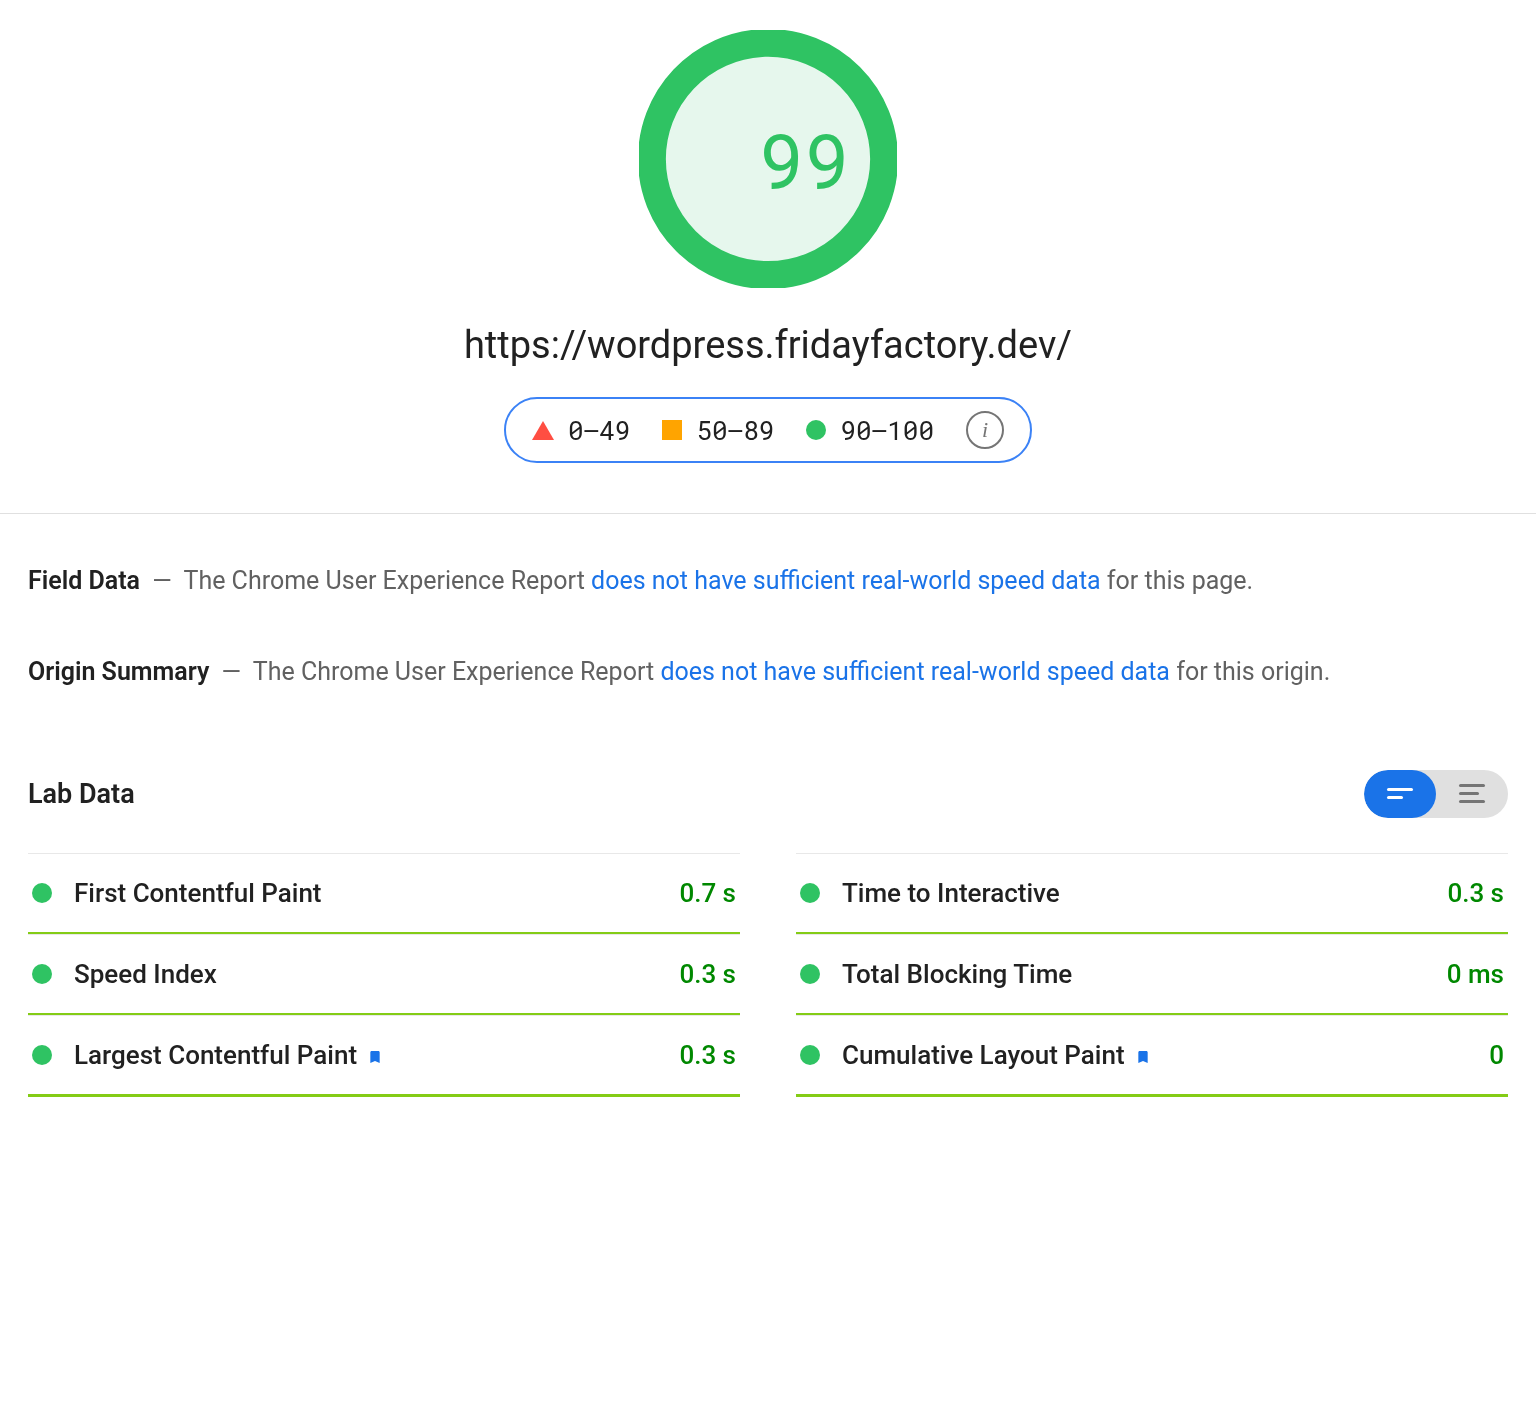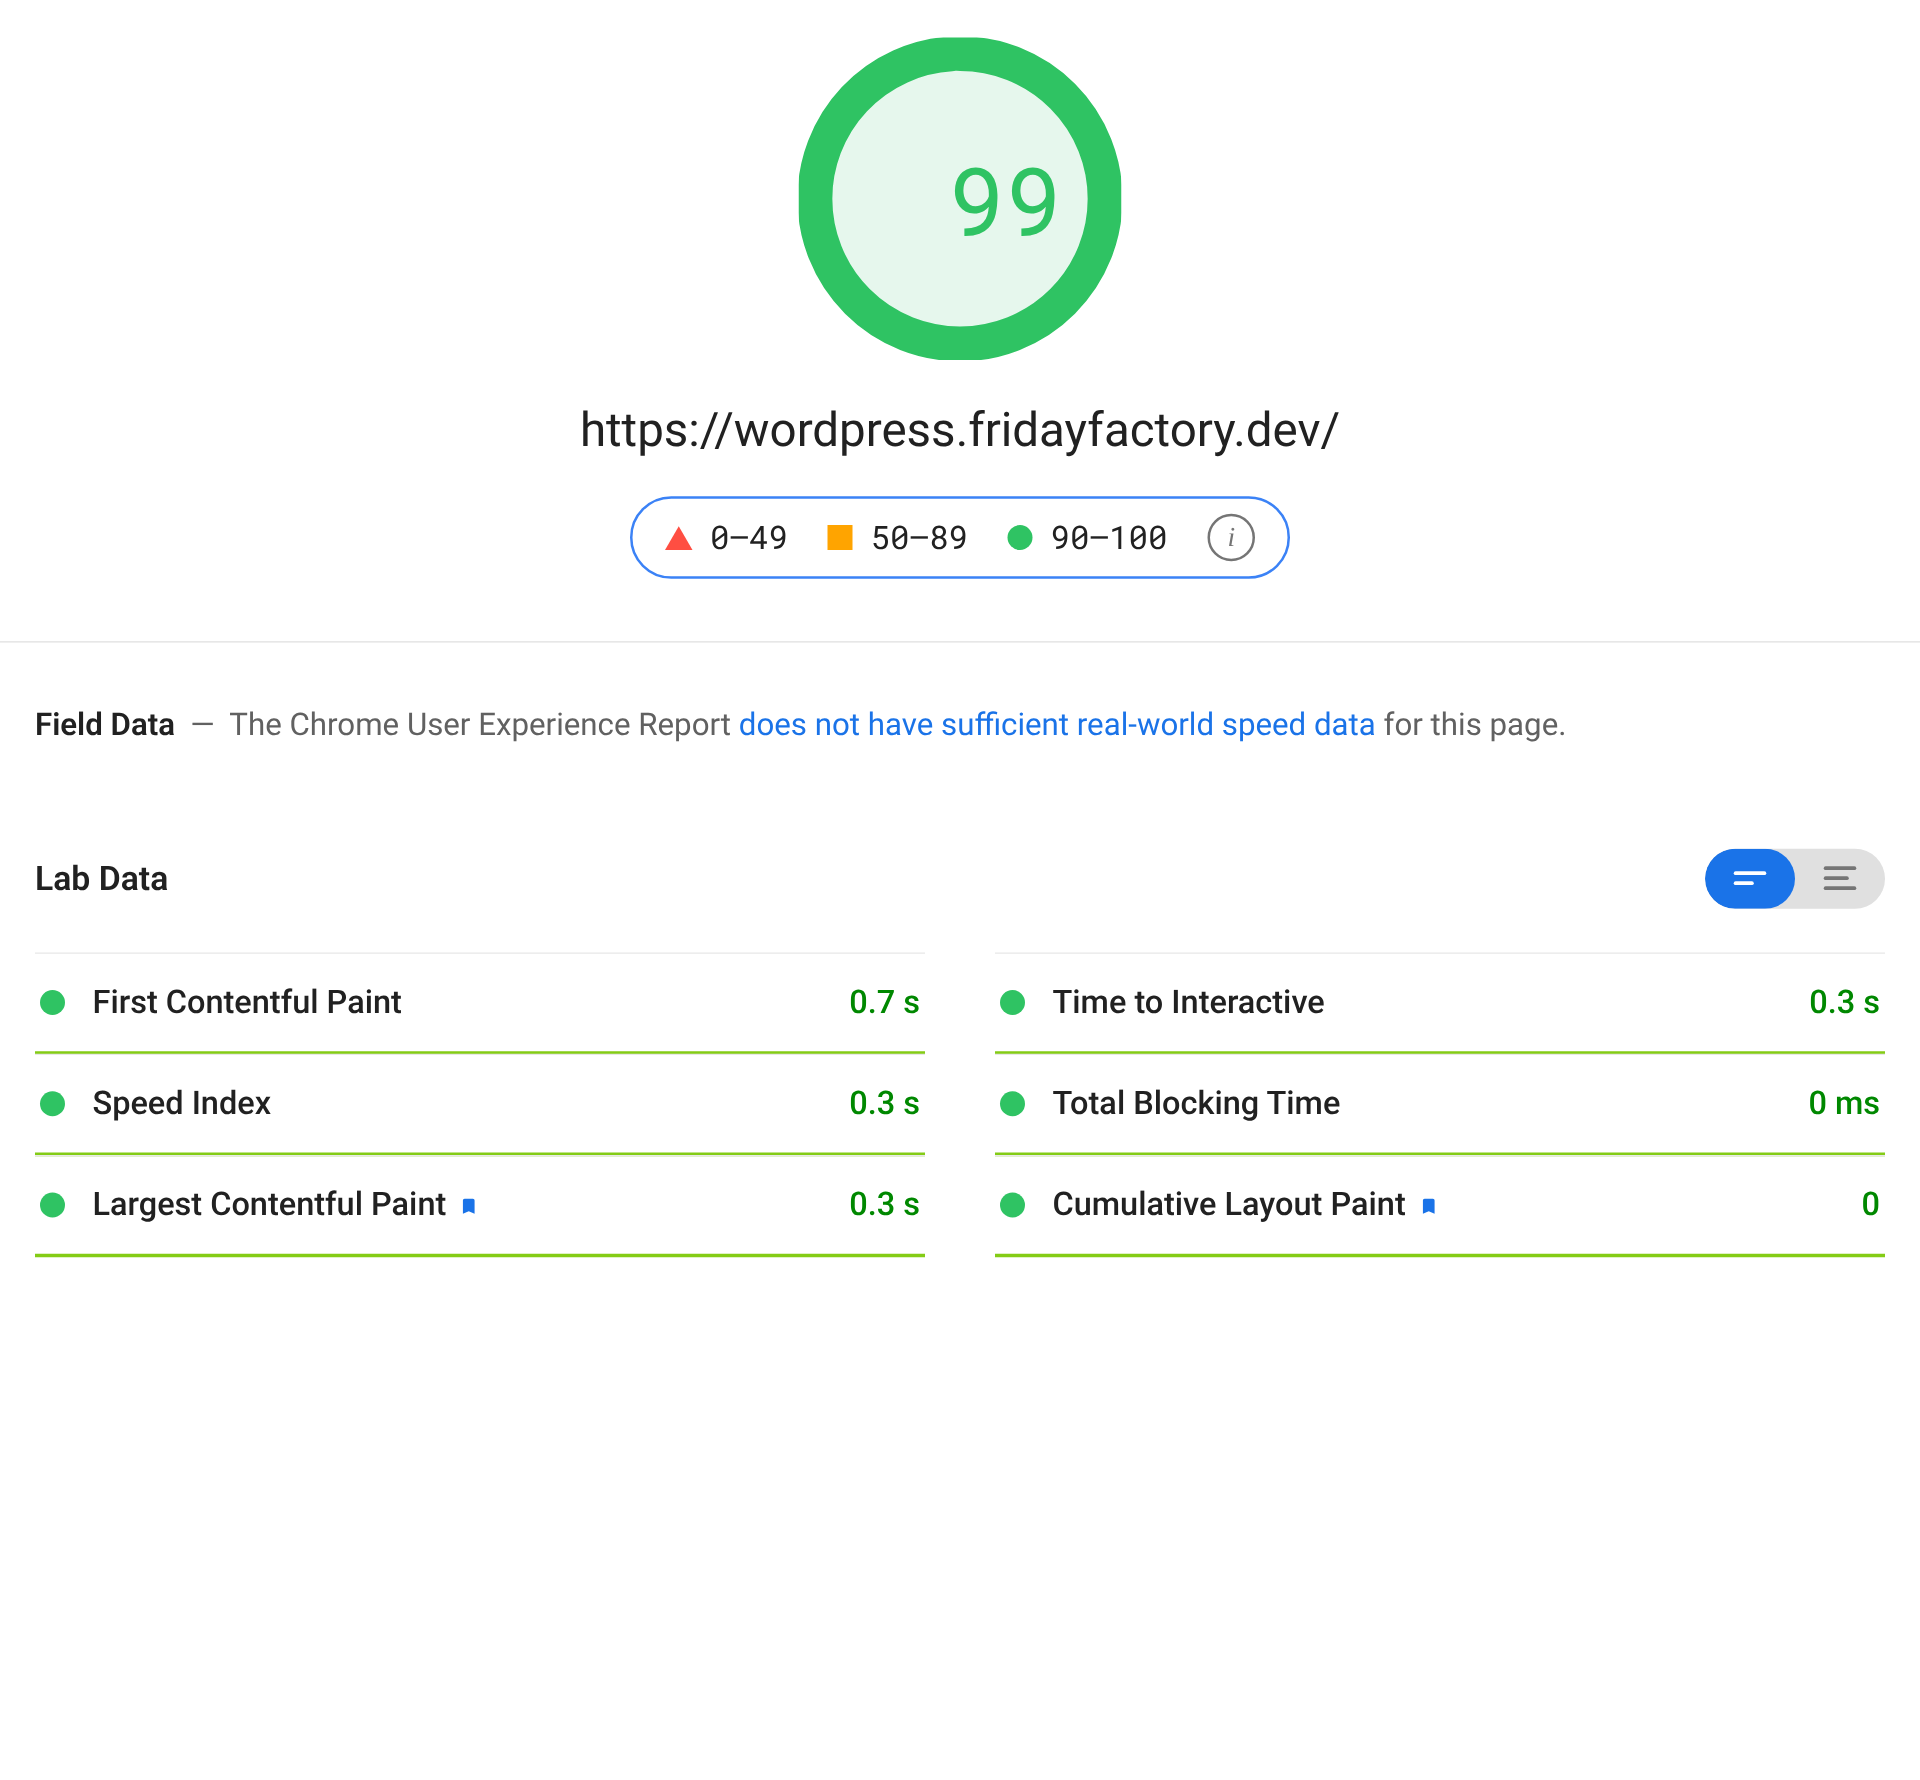--- a/index.html
+++ b/index.html
@@ -253,20 +253,25 @@
     </div>
   </div>
 
   <div class="data-sections">
     <p class="data-paragraph">
       <span class="section-title">Field Data</span>
       <span class="dash">—</span>
       <span>The Chrome User Experience Report </span><span class="link-text">does not have sufficient real-world speed data</span><span> for this page.</span>
     </p>
 
+    <p class="data-paragraph">
+      <span class="section-title">Origin Summary</span>
+      <span class="dash">—</span>
+      <span>The Chrome User Experience Report </span><span class="link-text">does not have sufficient real-world speed data</span><span> for this origin.</span>
+    </p>
 
     <div class="lab-header">
       <div class="lab-title">Lab Data</div>
       <div class="view-toggle">
         <button class="toggle-btn active">
           <span class="toggle-icon-lines">
             <span class="toggle-line" style="width:26px"></span>
             <span class="toggle-line" style="width:16px"></span>
           </span>
         </button>

